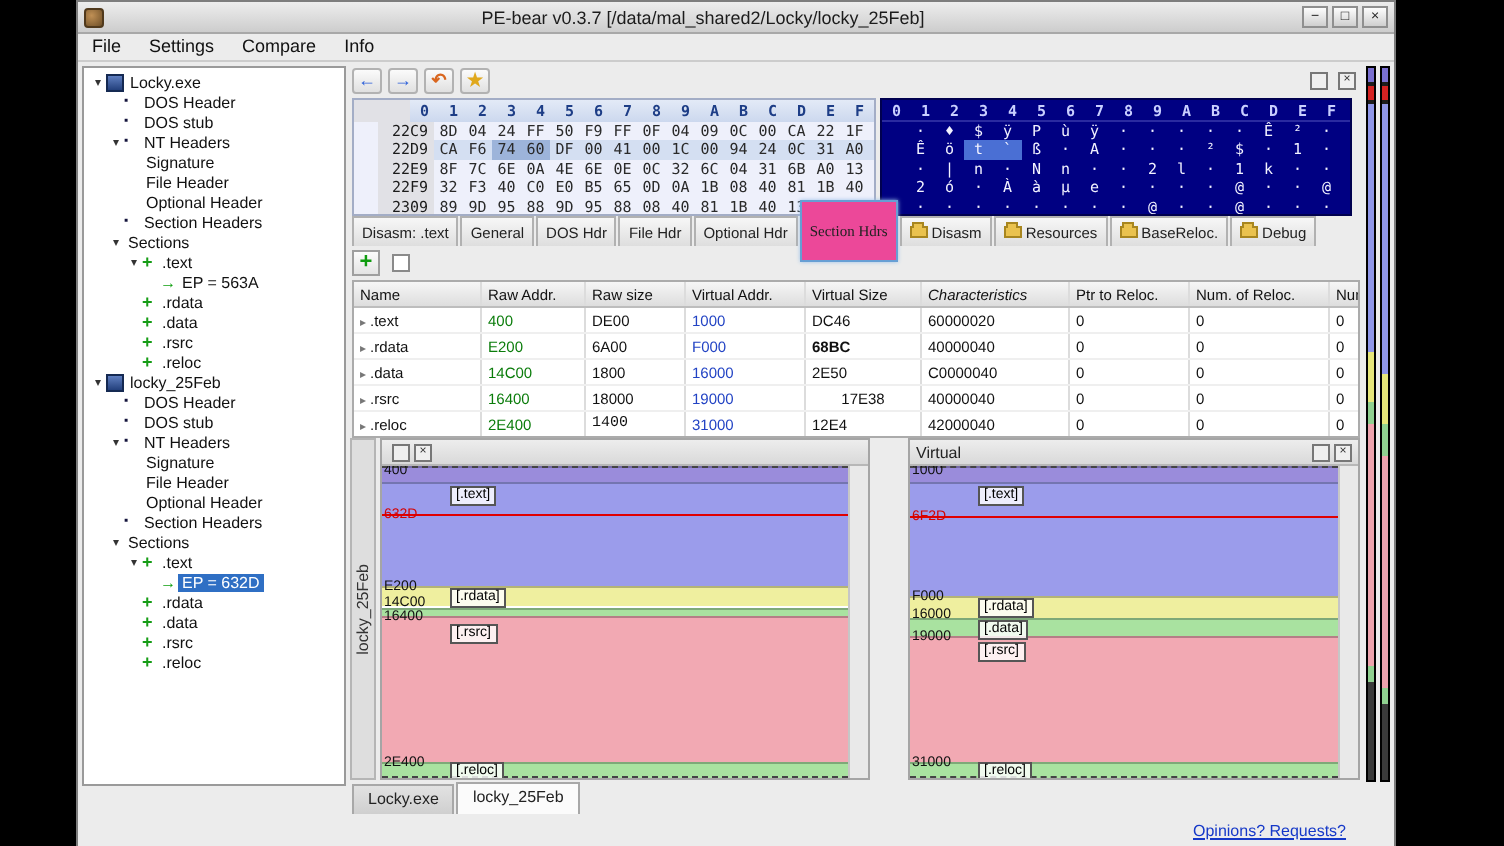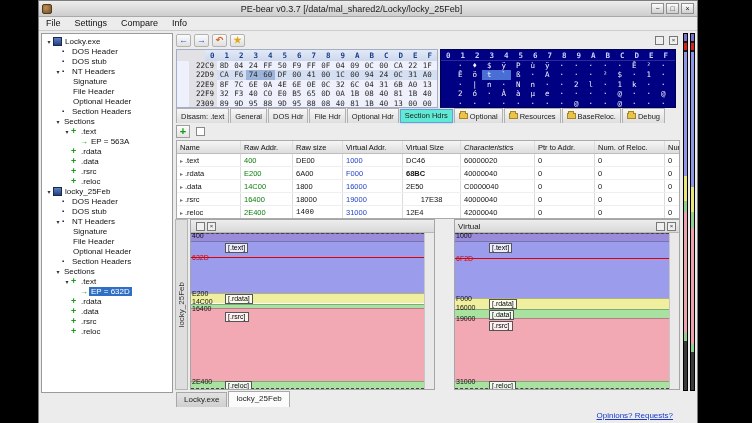--- a/index.html
+++ b/index.html
@@ -62,21 +62,21 @@
   .row-hl { background:#d4dff2; }
   .hl  { background:#9db4da; }
   .hlr { background:#4a6fd4; }
 
   
   .tabs { position:absolute; left:137px; top:106px; width:504px; height:17px;
           display:flex; align-items:center; }
   .tab { height:15px; padding:0 4px; font-size:7.5px; display:flex; align-items:center; gap:2px;
          background:linear-gradient(#f7f7f7,#dedede); border:1px solid #b1b1b1; border-bottom:none;
          margin-right:1px; color:#222; white-space:nowrap; }
-  .tab.active { height:14px; background:#5eead4; border:1px solid #679fd4; box-shadow:0 0 2px #9cc2e8; }
+  .tab.active { height:31px; background:#ec4899; border:1px solid #679fd4; box-shadow:0 0 2px #9cc2e8;font-family:Liberation Serif, serif; }
   .folder { width:9px; height:6px; background:#eac24e; border:1px solid #a8861f; position:relative; flex:0 0 9px; }
   .folder:before { content:""; position:absolute; top:-3px; left:0; width:4px; height:2px;
                    background:#eac24e; border:1px solid #a8861f; border-bottom:none; }
 
   
   .addrow { position:absolute; left:137px; top:123px; height:15px; display:flex; gap:6px; align-items:center; }
   .plus-btn { width:14px; height:13px; border:1px solid #9f9f9f; background:linear-gradient(#fcfcfc,#e4e4e4);
               color:#0f9c0f; font-weight:bold; font-size:11px; line-height:11px; text-align:center; }
   .chk { width:9px; height:9px; border:1px solid #8a8a8a; background:#fff; }
 
@@ -543,21 +543,21 @@
           <span>File Hdr</span>
         </div>
         <div class="tab">
           <span>Optional Hdr</span>
         </div>
         <div class="tab active">
           <span>Section Hdrs</span>
         </div>
         <div class="tab">
           <span class="folder"></span>
-          <span>Optional</span>
+          <span>Disasm</span>
         </div>
         <div class="tab">
           <span class="folder"></span>
           <span>Resources</span>
         </div>
         <div class="tab">
           <span class="folder"></span>
           <span>BaseReloc.</span>
         </div>
         <div class="tab">
@@ -572,21 +572,21 @@
     </div>
 
     <div class="table" id="secTable">
         <div class="t-hdr">
           <span class="t-cell" style="width: 64px; flex: 0 0 64px;">Name</span>
           <span class="t-cell" style="width: 52px; flex: 0 0 52px;">Raw Addr.</span>
           <span class="t-cell" style="width: 50px; flex: 0 0 50px;">Raw size</span>
           <span class="t-cell" style="width: 60px; flex: 0 0 60px;">Virtual Addr.</span>
           <span class="t-cell" style="width: 58px; flex: 0 0 58px;">Virtual Size</span>
           <span class="t-cell" style="width: 74px; flex: 0 0 74px; font-style: italic;">Characteristics</span>
-          <span class="t-cell" style="width: 60px; flex: 0 0 60px;">Ptr to Addr.</span>
+          <span class="t-cell" style="width: 60px; flex: 0 0 60px;">Ptr to Reloc.</span>
           <span class="t-cell" style="width: 70px; flex: 0 0 70px;">Num. of Reloc.</span>
           <span class="t-cell" style="width: 74px; flex: 0 0 74px;">Num. of Linenum.</span>
         </div>
         <div class="t-row">
           <span class="t-cell" style="width: 64px; flex: 0 0 64px;"><span class="arrow-pre">▸</span><span>.text</span></span>
           <span class="t-cell c-green" style="width: 52px; flex: 0 0 52px;">400</span>
           <span class="t-cell" style="width: 50px; flex: 0 0 50px;">DE00</span>
           <span class="t-cell c-blue" style="width: 60px; flex: 0 0 60px;">1000</span>
           <span class="t-cell" style="width: 58px; flex: 0 0 58px;">DC46</span>
           <span class="t-cell" style="width: 74px; flex: 0 0 74px;">60000020</span>

